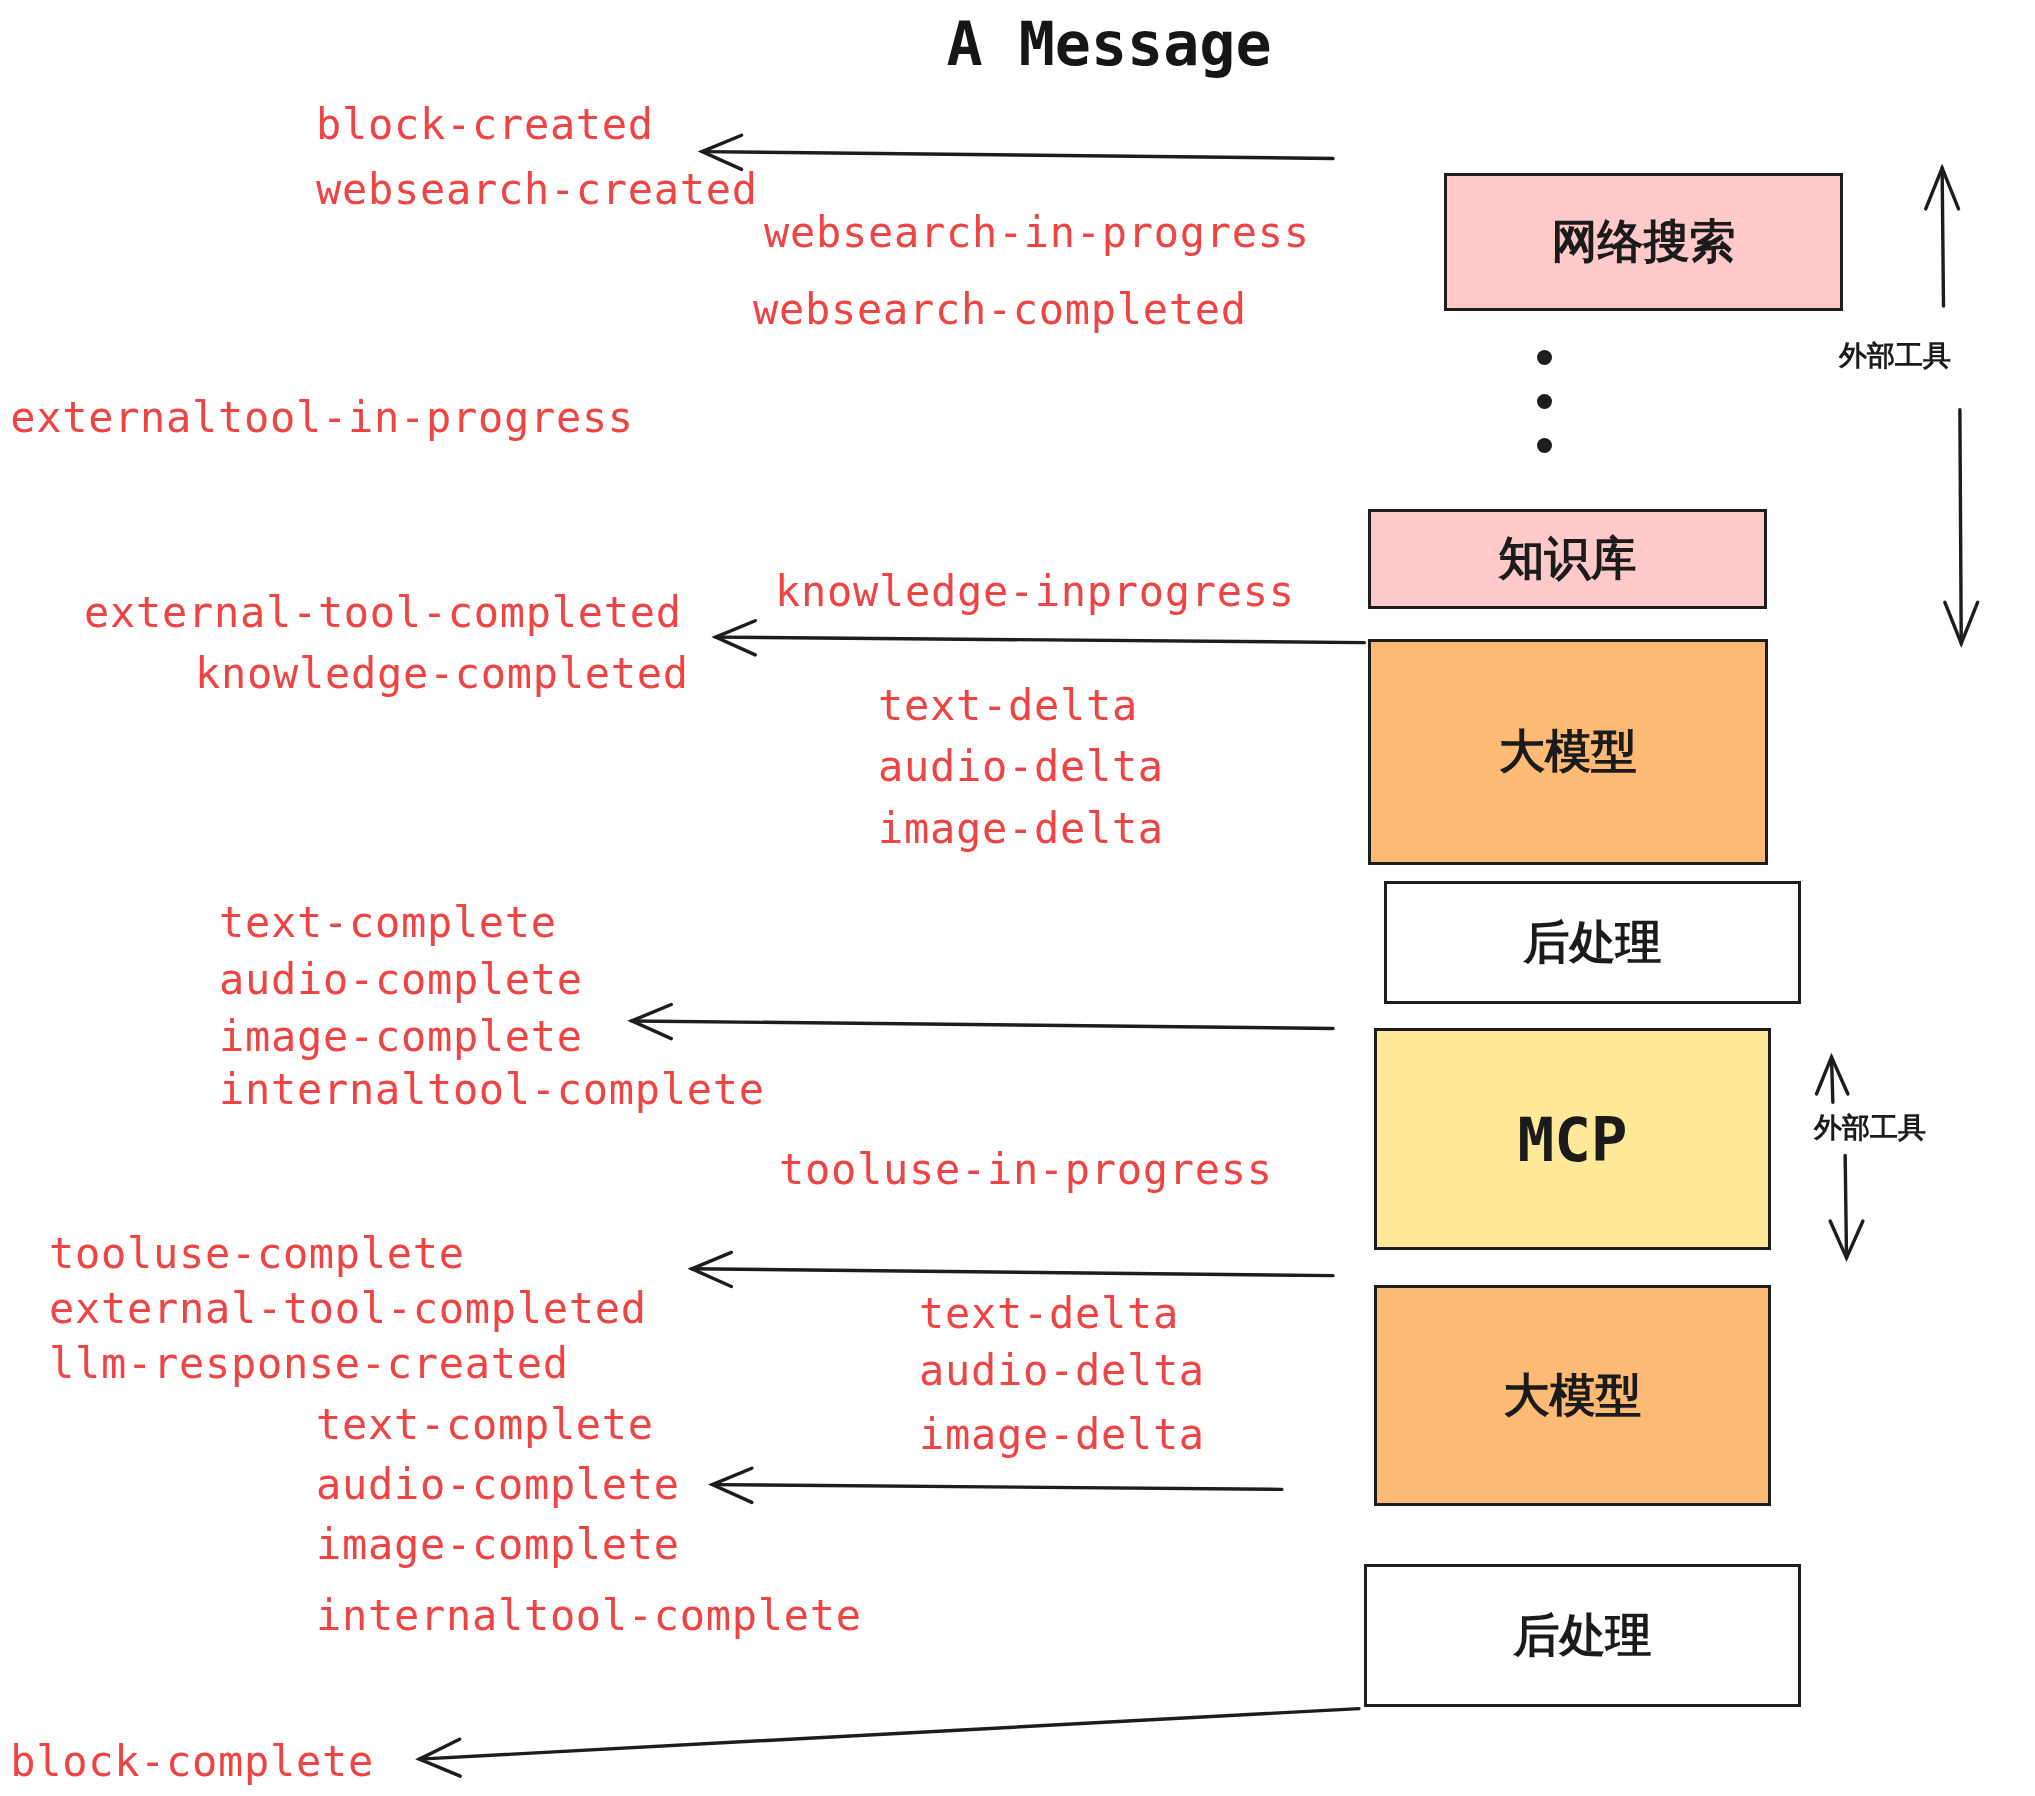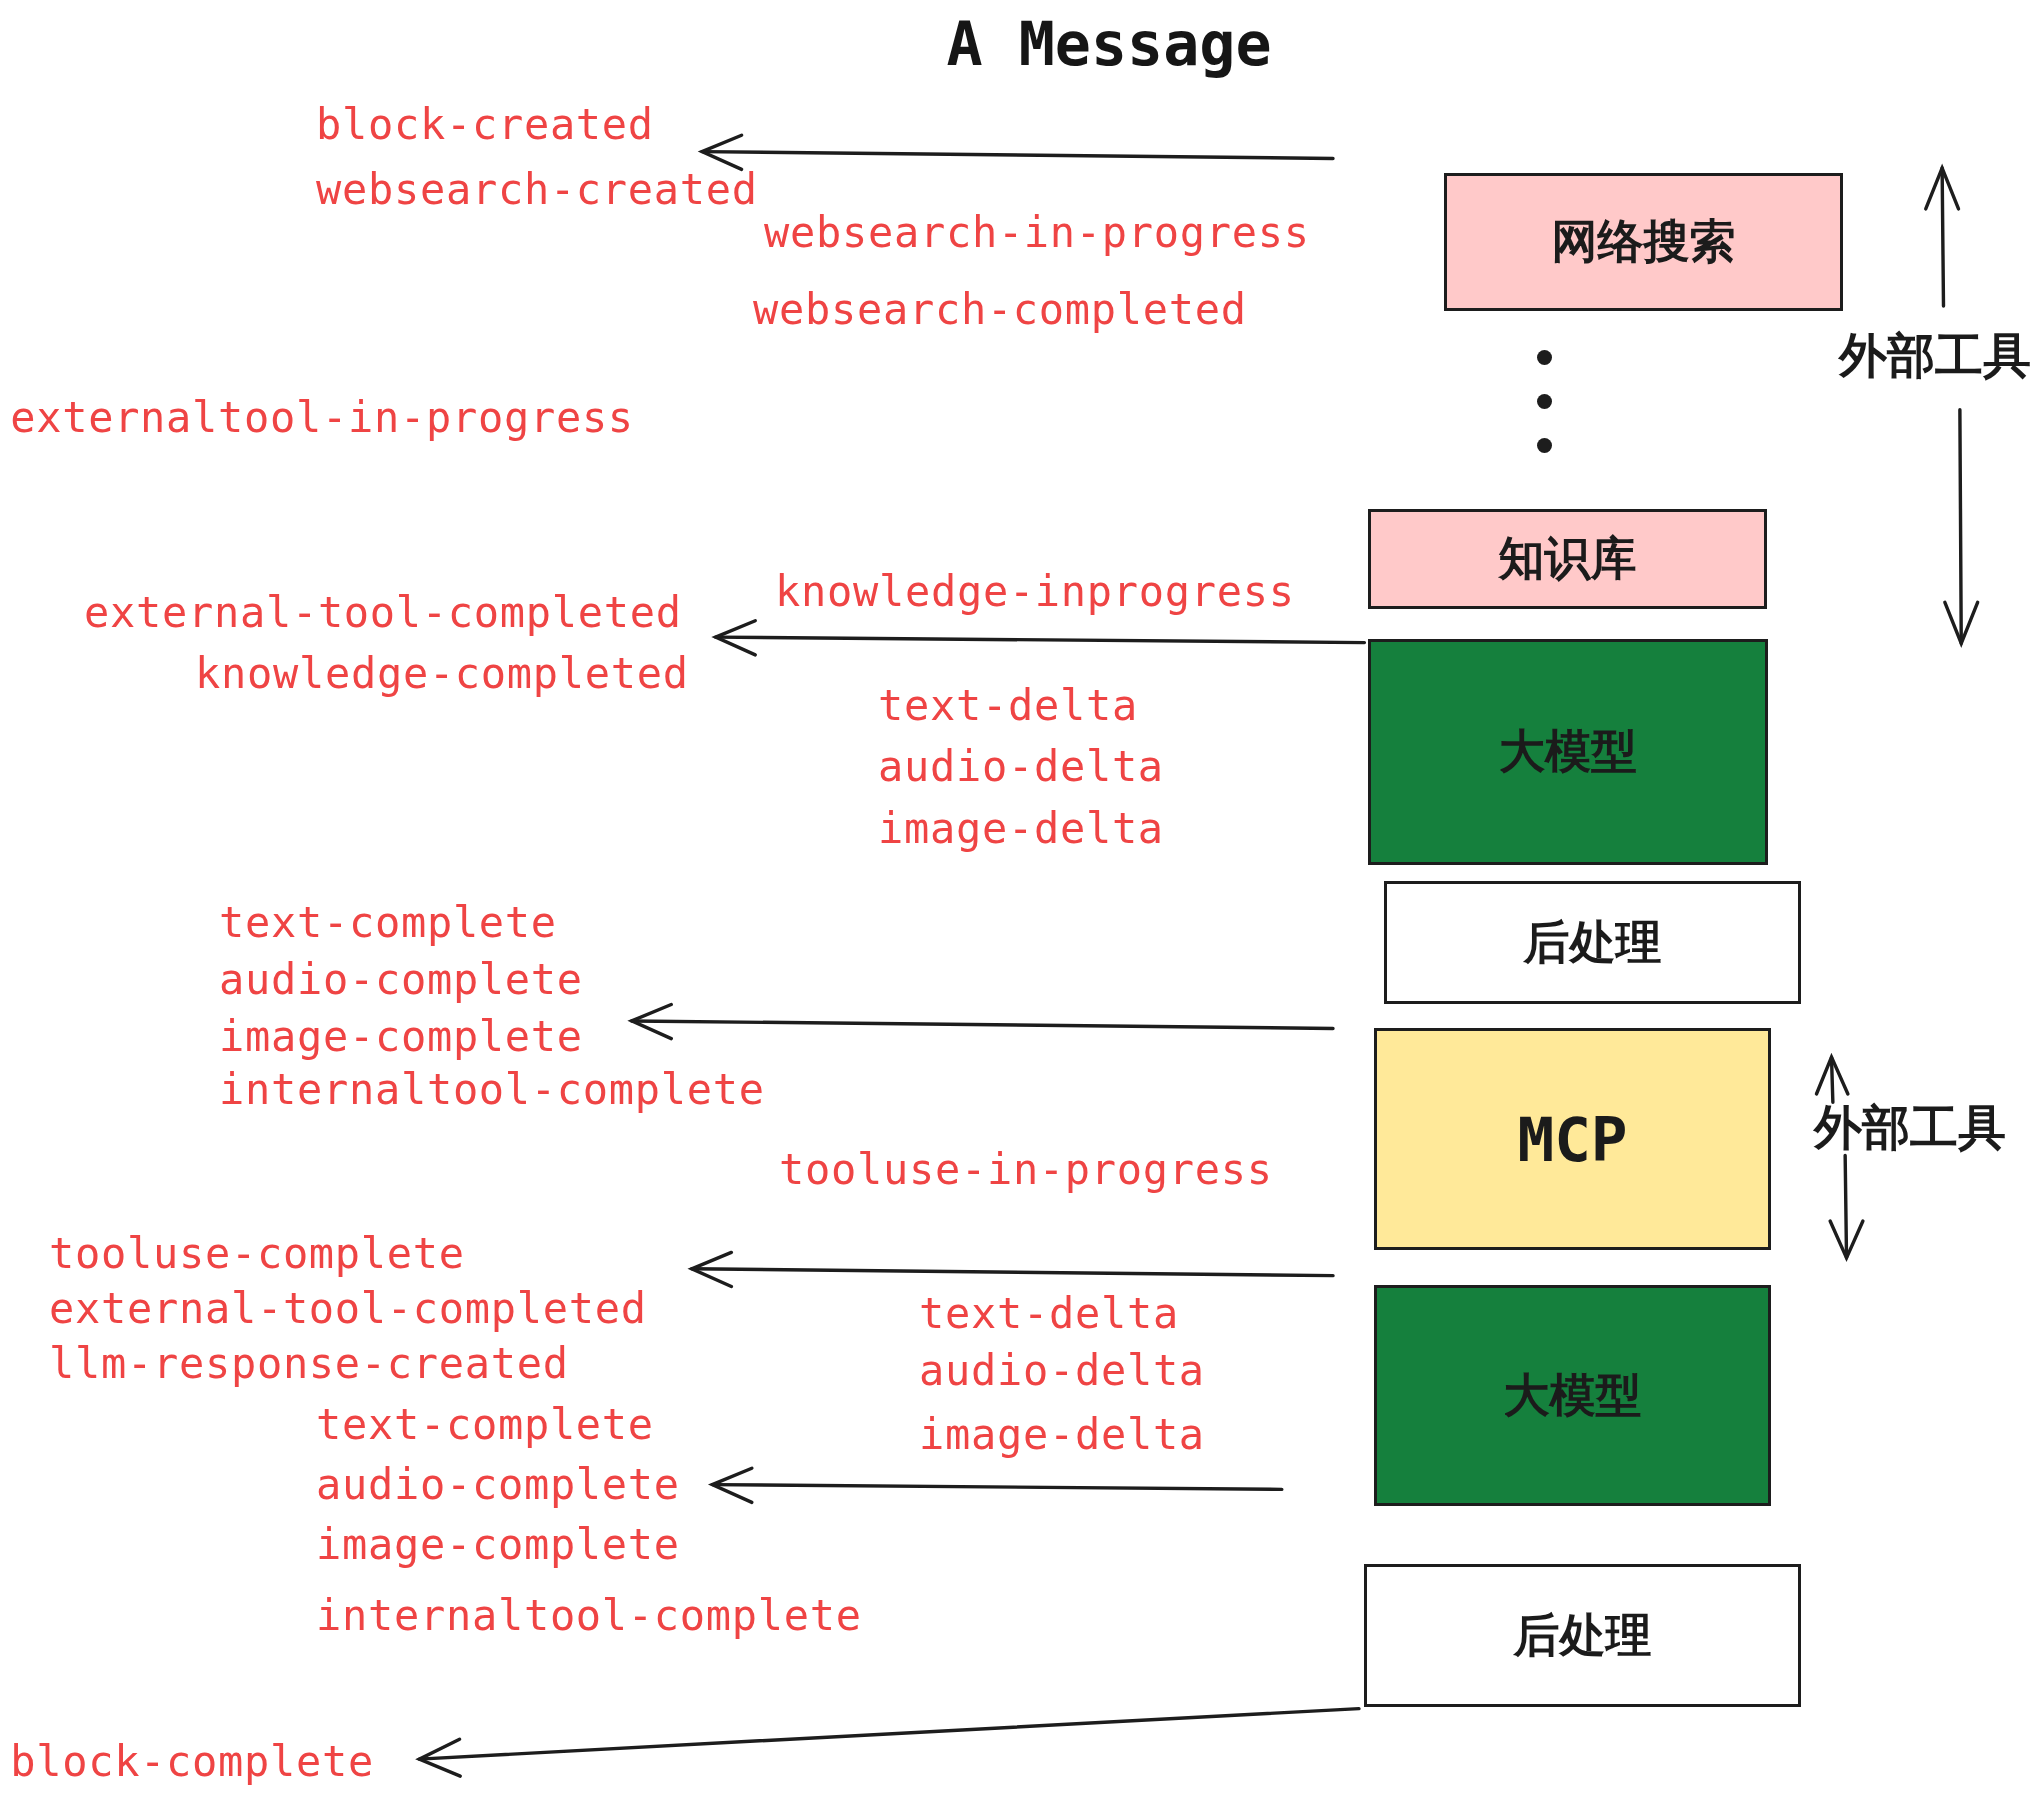--- a/index.html
+++ b/index.html
@@ -26,29 +26,29 @@
   }
   .box {
     position:absolute; box-sizing:border-box;
     border:3.4px solid #1d1d1d;
     display:flex; align-items:center; justify-content:center;
     font-family:"Liberation Sans", sans-serif;
     font-size:46px; font-weight:600; color:#1b1b1b;
     white-space:nowrap;
   }
   .box.pink   { background:#FFC9C9; }
-  .box.green  { background:#15803d; }
+  .box.green  { background:#fdba74; }
   .box.yellow { background:#FFE999; }
   .box.white  { background:#FFFFFF; }
   .box.latin  { font-family:"DejaVu Sans Mono", monospace; font-weight:bold; font-size:61px; }
   .cnlabel {
     position:absolute;
     transform:translateY(-50%);
     font-family:"Liberation Sans", sans-serif;
-    font-size:48px; font-weight:600; color:#1b1b1b;
+    font-size:28px; font-weight:600; color:#1b1b1b;
     white-space:nowrap;
   }
   svg.overlay { position:absolute; left:0; top:0; }
   .dot { position:absolute; width:15px; height:15px; border-radius:50%; background:#1d1d1d; }
 </style>
 </head>
 <body>
 
 <div id="canvas">
 

